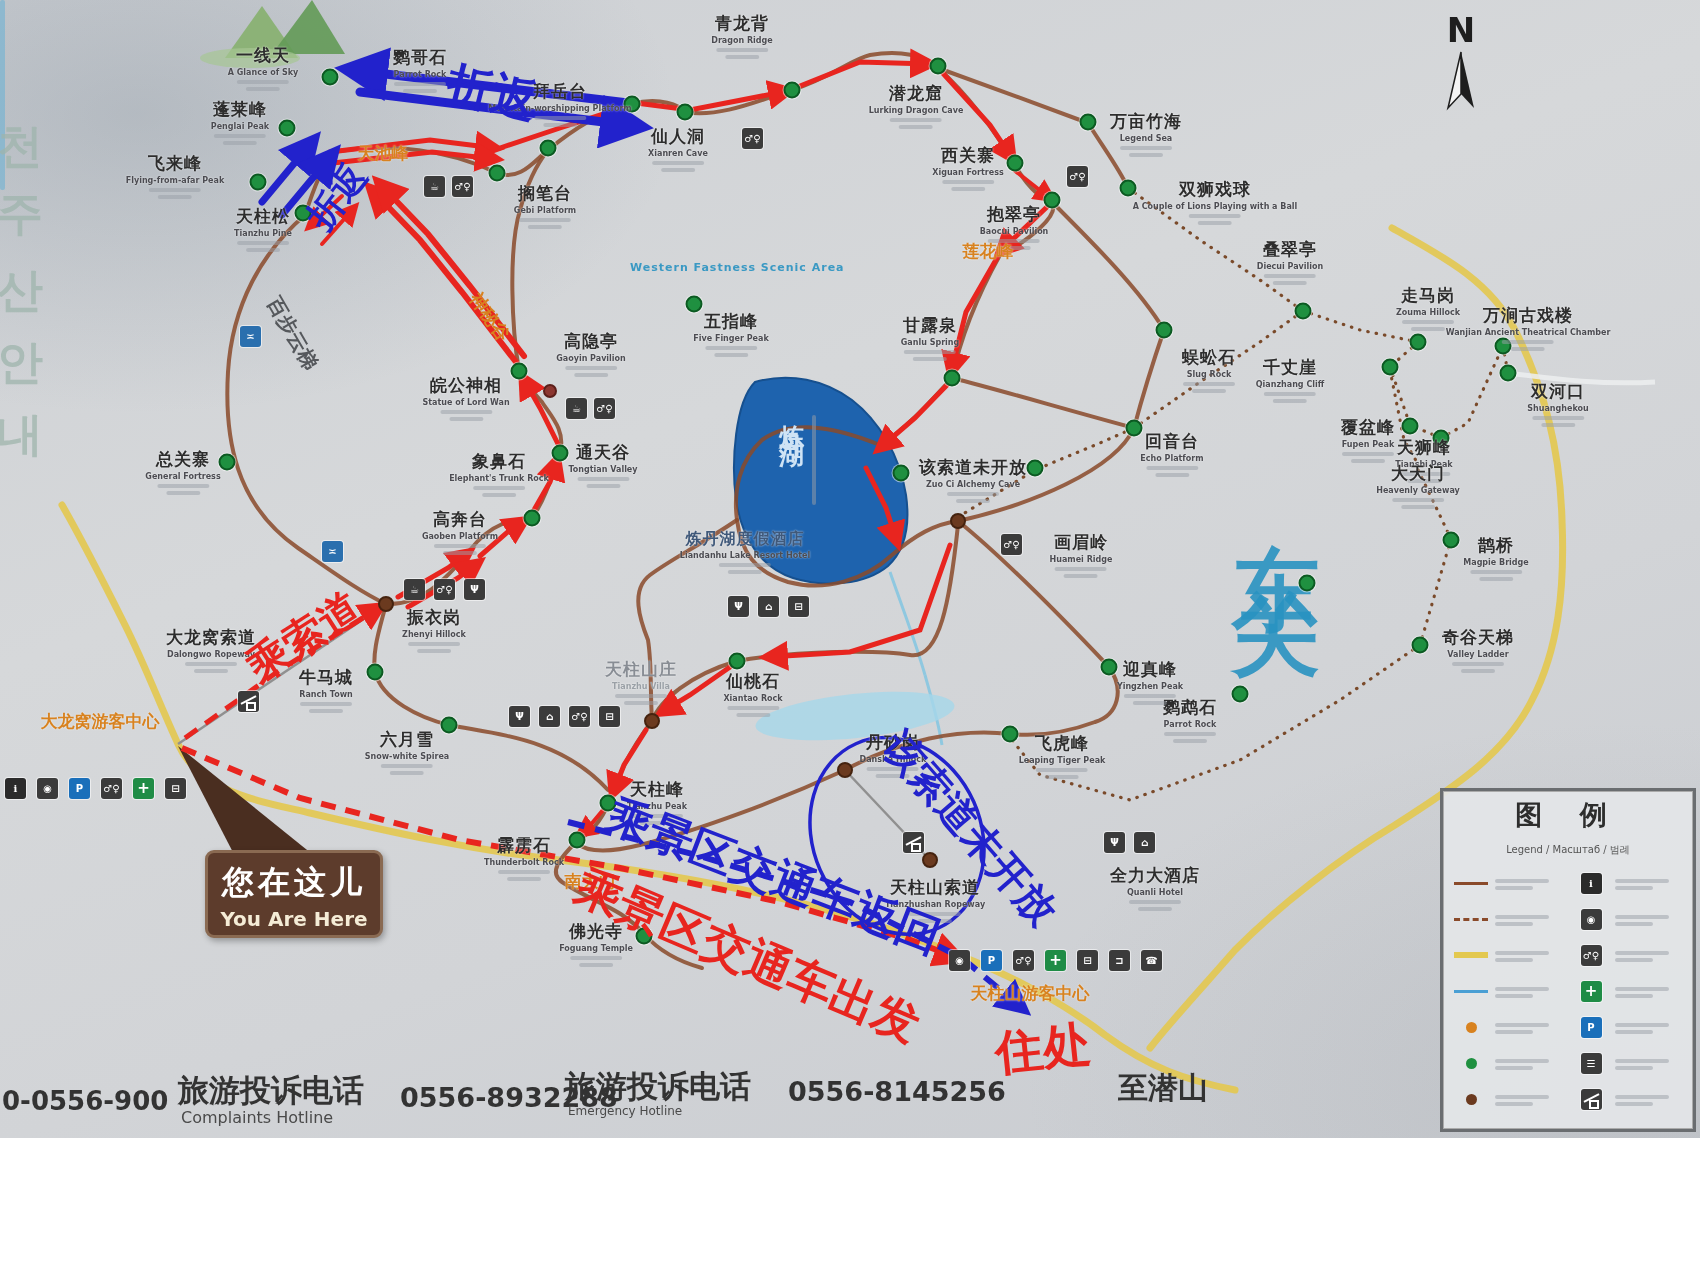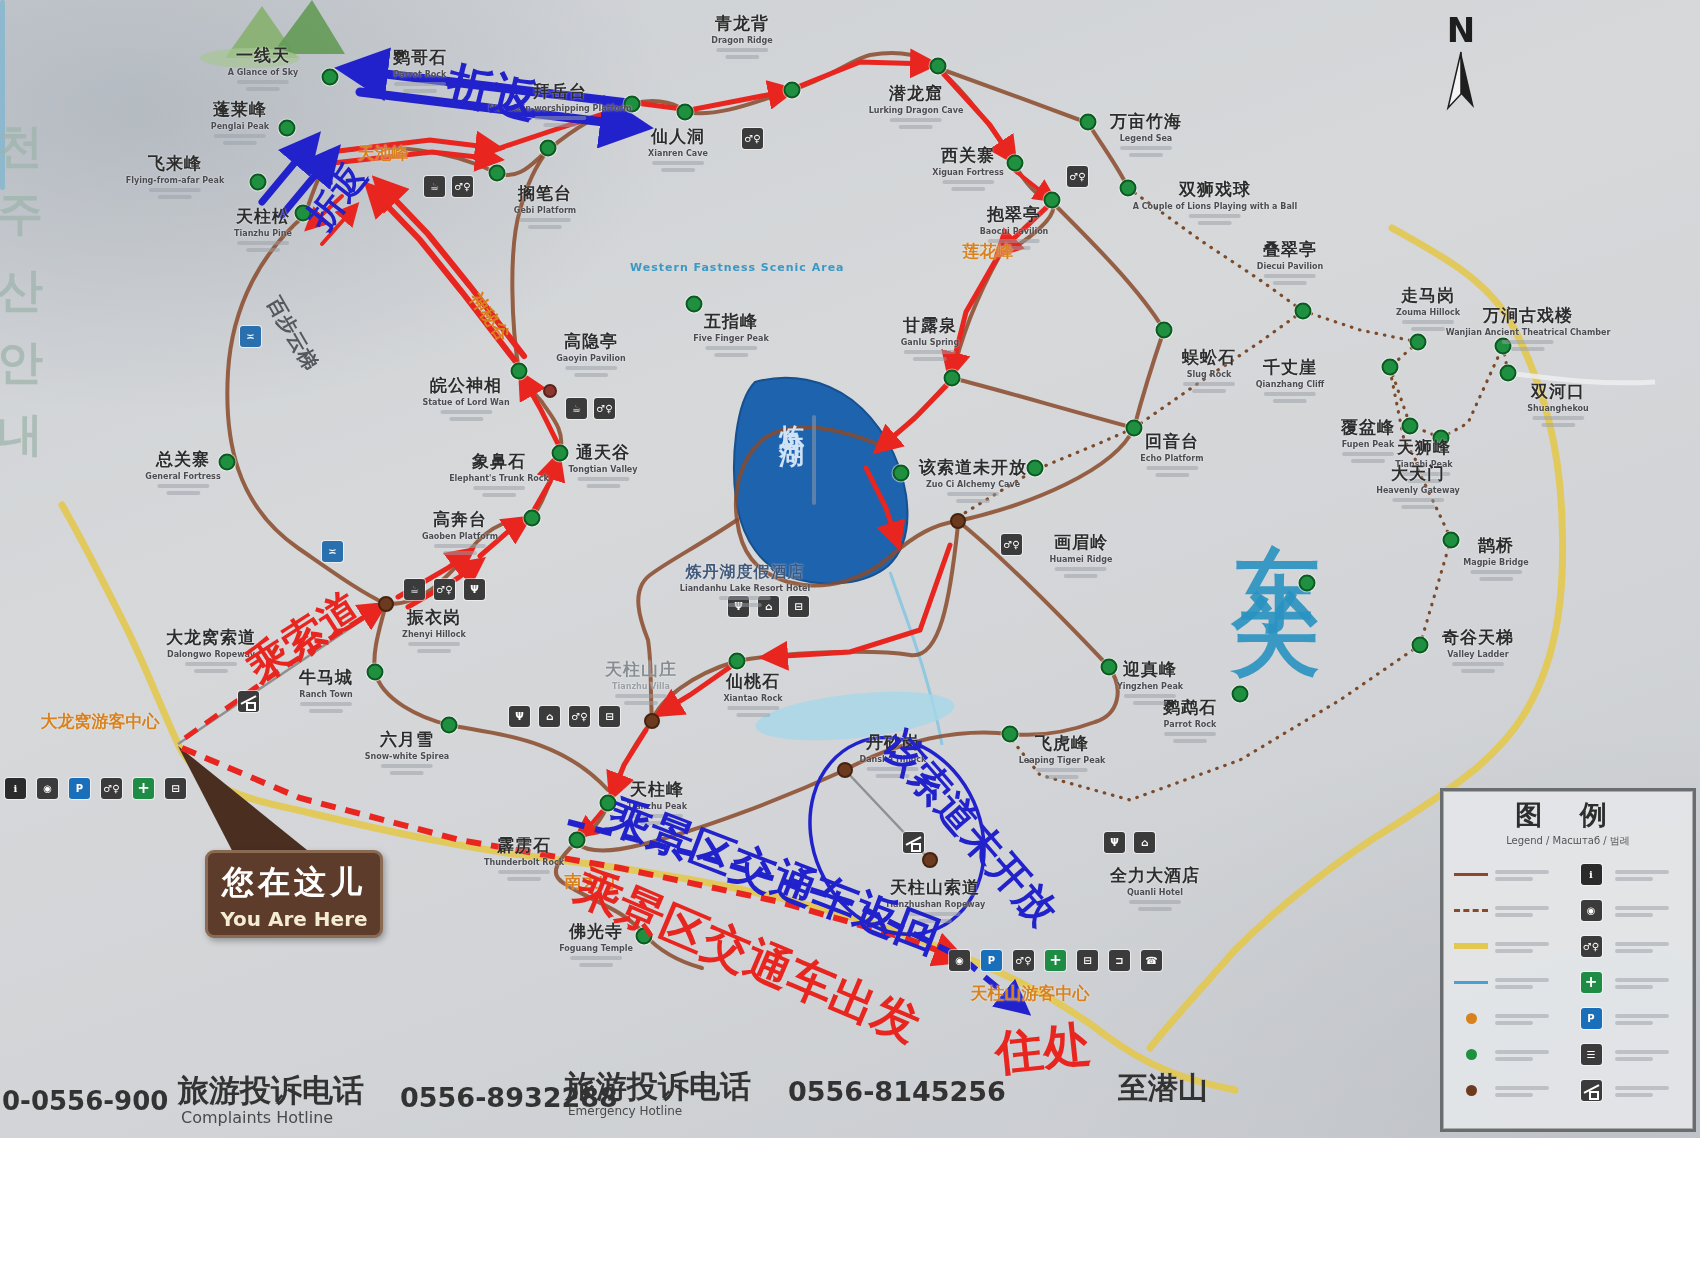--- a/index.html
+++ b/index.html
@@ -41,21 +41,21 @@
   .vtext{position:absolute;writing-mode:vertical-rl;z-index:20}
   .sign{position:absolute;left:205px;top:850px;width:172px;height:82px;background:#5d3c2c;
         border:3px solid #8a6a52;border-radius:9px;text-align:center;z-index:45;
         box-shadow:2px 3px 6px rgba(0,0,0,.3)}
   .sign .zh{color:#fff;font-size:32px;font-weight:700;letter-spacing:4px;margin-top:8px}
   .sign .en{color:#f5ecd6;font-size:20px;font-weight:700;margin-top:2px}
   .legend{position:absolute;left:1440px;top:788px;width:256px;height:344px;
           background:rgba(228,230,232,.92);border:3px solid #6a6d70;box-shadow:inset 0 0 0 1px #aaa;
           z-index:44;padding:6px 10px;box-sizing:border-box}
   .legend .t{text-align:center;font-size:27px;font-weight:700;letter-spacing:14px;color:#2d2d2d}
-  .legend .st{text-align:center;font-size:10px;color:#555;margin-top:1px}
+  .legend .st{text-align:center;font-size:10px;color:#555;margin-top:10px}
   .lgrid{display:grid;grid-template-columns:1fr 1fr;column-gap:10px;margin-top:8px}
   .lrow{display:flex;align-items:center;height:36px}
   .lrow .swp{width:36px;flex:0 0 36px;display:flex;align-items:center;justify-content:center;position:relative}
   .lrow .lbl{flex:1;padding-left:6px}
   .lrow .lbl .bb{margin:3px 0 0}
   .compass{position:absolute;left:1436px;top:10px;z-index:46;text-align:center;width:50px}
   .compass .n{font-size:34px;font-weight:700;color:#1e1e1e}
   .hot{position:absolute;z-index:50;color:#333;white-space:nowrap}
   .white-bottom{position:absolute;left:0;top:1138px;width:1707px;height:142px;background:#fff;z-index:60}
   .white-right{position:absolute;left:1700px;top:0;width:7px;height:1280px;background:#fff;z-index:60}
@@ -414,21 +414,21 @@
           <div class="bb" style="width: 52px;"></div>
           <div class="bb" style="width: 34px;"></div>
         </div>
         <div class="bd" style="left: 386px; top: 604px;"></div>
         <div class="lm" style="left: 211px; top: 626px;">
           <div class="zh">大龙窝索道</div>
           <div class="en">Dalongwo Ropeway</div>
           <div class="bb" style="width: 52px;"></div>
           <div class="bb" style="width: 34px;"></div>
         </div>
-        <div class="lm hotel" style="left: 745px; top: 562px;">
+        <div class="lm hotel" style="left: 745px; top: 529px;">
           <div class="zh">炼丹湖度假酒店</div>
           <div class="en">Liandanhu Lake Resort Hotel</div>
           <div class="bb" style="width: 52px;"></div>
           <div class="bb" style="width: 34px;"></div>
         </div>
         <div class="lm" style="left: 930px; top: 314px;">
           <div class="zh">甘露泉</div>
           <div class="en">Ganlu Spring</div>
           <div class="bb" style="width: 52px;"></div>
           <div class="bb" style="width: 34px;"></div>

